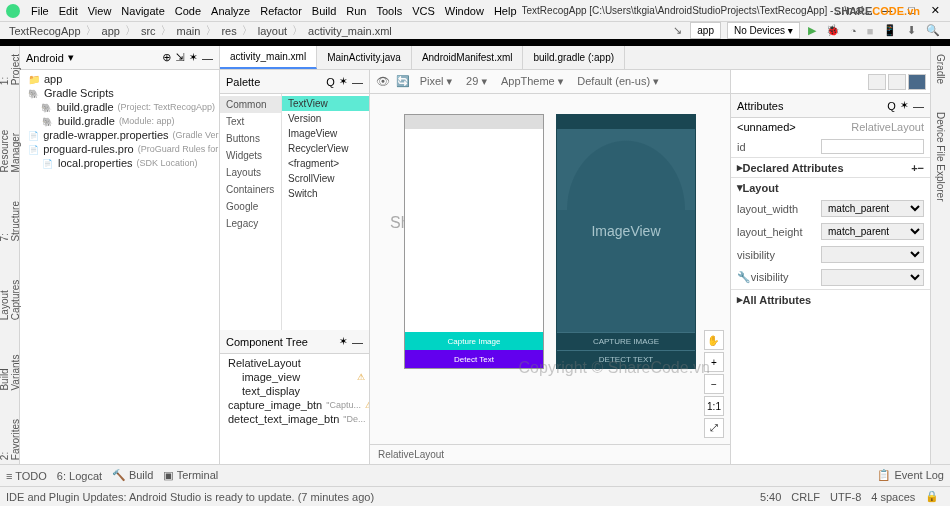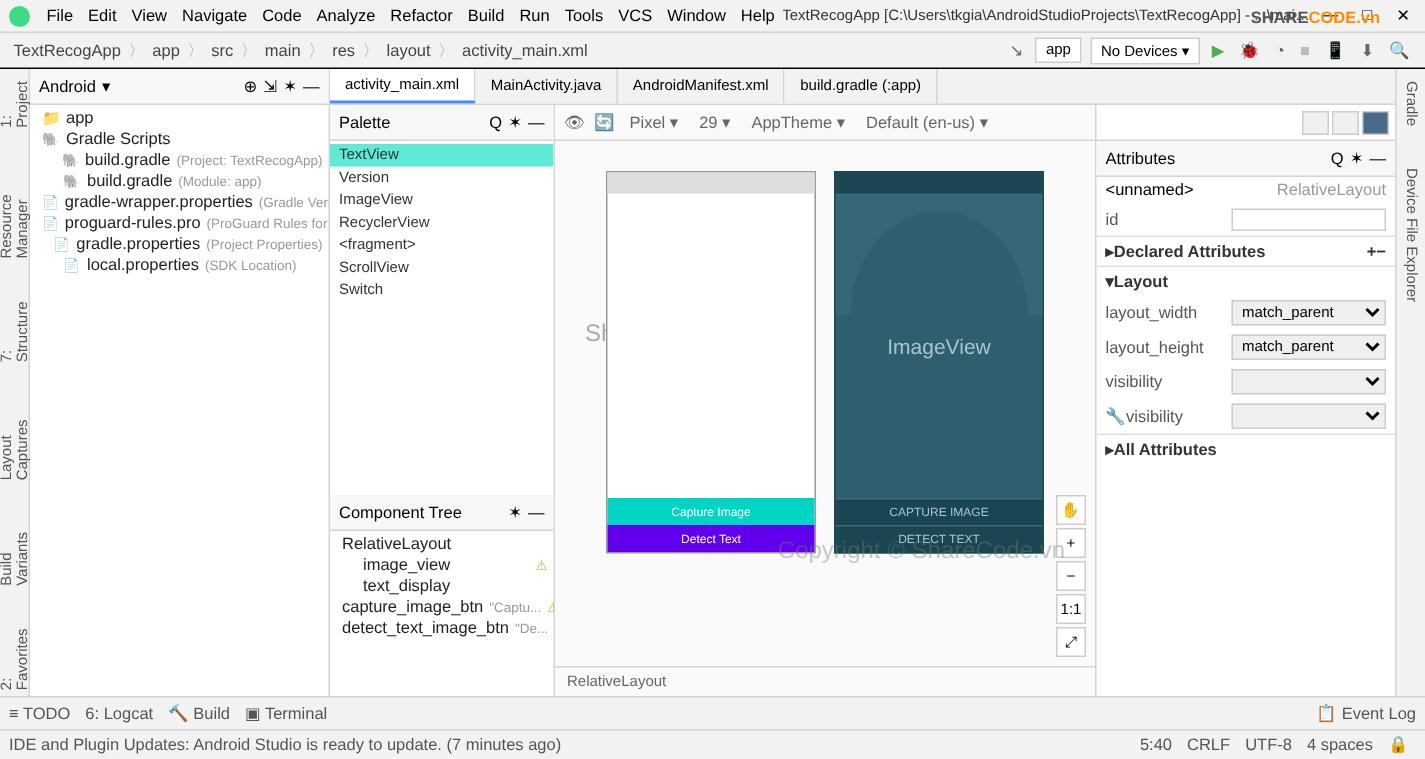--- a/index.html
+++ b/index.html
@@ -3,21 +3,21 @@
 <meta charset="utf-8">
 <style>
 * { margin: 0; padding: 0; box-sizing: border-box; font-family: "Segoe UI", Arial, sans-serif; font-size: 11px; }
 body { background: #f2f2f2; width: 950px; height: 506px; overflow: hidden; display: flex; flex-direction: column; }
 .menubar { display: flex; align-items: center; background: #f2f2f2; height: 22px; padding: 0 6px; border-bottom: 1px solid #d4d4d4; }
 .menubar .logo { width: 14px; height: 14px; background: #3ddc84; border-radius: 50%; margin-right: 6px; }
 .menubar .menu-item { padding: 0 5px; cursor: pointer; }
 .menubar .title { flex: 1; text-align: center; color: #333; font-size: 10px; overflow: hidden; text-overflow: ellipsis; white-space: nowrap; }
 .menubar .window-controls { display: flex; gap: 8px; }
 .menubar .window-controls span { cursor: pointer; padding: 0 4px; }
-.breadcrumb { display: flex; align-items: center; background: #f2f2f2; height: 24px; padding: 0 6px; border-bottom: 1px solid #000000; gap: 2px; }
+.breadcrumb { display: flex; align-items: center; background: #f2f2f2; height: 24px; padding: 0 6px; border-bottom: 7px solid #000000; gap: 2px; }
 .breadcrumb .crumb { padding: 0 3px; color: #444; }
 .breadcrumb .sep { color: #aaa; }
 .breadcrumb .spacer { flex: 1; }
 .breadcrumb .tbbtn { padding: 2px 6px; border: 1px solid #ccc; background: #fff; margin: 0 2px; font-size: 10px; }
 .breadcrumb .icon-btn { padding: 2px 4px; color: #666; cursor: pointer; }
 .breadcrumb .run-icon { color: #4CAF50; }
 .main { flex: 1; display: flex; overflow: hidden; }
 .left-gutter, .right-gutter { width: 20px; background: #f2f2f2; border-right: 1px solid #d4d4d4; display: flex; flex-direction: column; align-items: center; padding-top: 4px; gap: 20px; }
 .right-gutter { border-right: none; border-left: 1px solid #d4d4d4; }
 .gutter-tab { writing-mode: vertical-rl; transform: rotate(180deg); font-size: 10px; color: #555; cursor: pointer; padding: 4px 2px; }
@@ -194,26 +194,20 @@
         </div>
         <div class="tree-node">
           <span class="indent" style="width:14px"></span>
           <span class="icon file-icon"></span>
           <span class="name">proguard-rules.pro</span> 
           <span class="desc">(ProGuard Rules for app)</span>
         </div>
         <div class="tree-node">
           <span class="indent" style="width:14px"></span>
           <span class="icon file-icon"></span>
-          <span class="name">gradle.properties</span> 
-          <span class="desc">(Project Properties)</span>
-        </div>
-        <div class="tree-node">
-          <span class="indent" style="width:14px"></span>
-          <span class="icon file-icon"></span>
           <span class="name">local.properties</span> 
           <span class="desc">(SDK Location)</span>
         </div>
       </div>
   </div>
 
   <div class="editor-area">
     <div class="tabs" id="editor-tabs">
         <div class="tab active">activity_main.xml</div>
         <div class="tab">MainActivity.java</div>
@@ -224,20 +218,30 @@
 
       <div style="width:150px;display:flex;flex-direction:column;border-right:1px solid #d4d4d4">
         <div class="panel-header">
           <span>Palette</span>
           <span class="spacer"></span>
           <span>Q</span>
           <span>✶</span>
           <span>—</span>
         </div>
         <div style="display:flex;flex:1;overflow:hidden">
+          <div class="palette-cats" id="palette-cats">
+              <div class="palette-cat active">Common</div>
+              <div class="palette-cat">Text</div>
+              <div class="palette-cat">Buttons</div>
+              <div class="palette-cat">Widgets</div>
+              <div class="palette-cat">Layouts</div>
+              <div class="palette-cat">Containers</div>
+              <div class="palette-cat">Google</div>
+              <div class="palette-cat">Legacy</div>
+            </div>
           <div class="palette-items" id="palette-items">
               <div class="palette-item active">TextView</div>
               <div class="palette-item">Version</div>
               <div class="palette-item">ImageView</div>
               <div class="palette-item">RecyclerView</div>
               <div class="palette-item">&lt;fragment&gt;</div>
               <div class="palette-item">ScrollView</div>
               <div class="palette-item">Switch</div>
             </div>
         </div>

